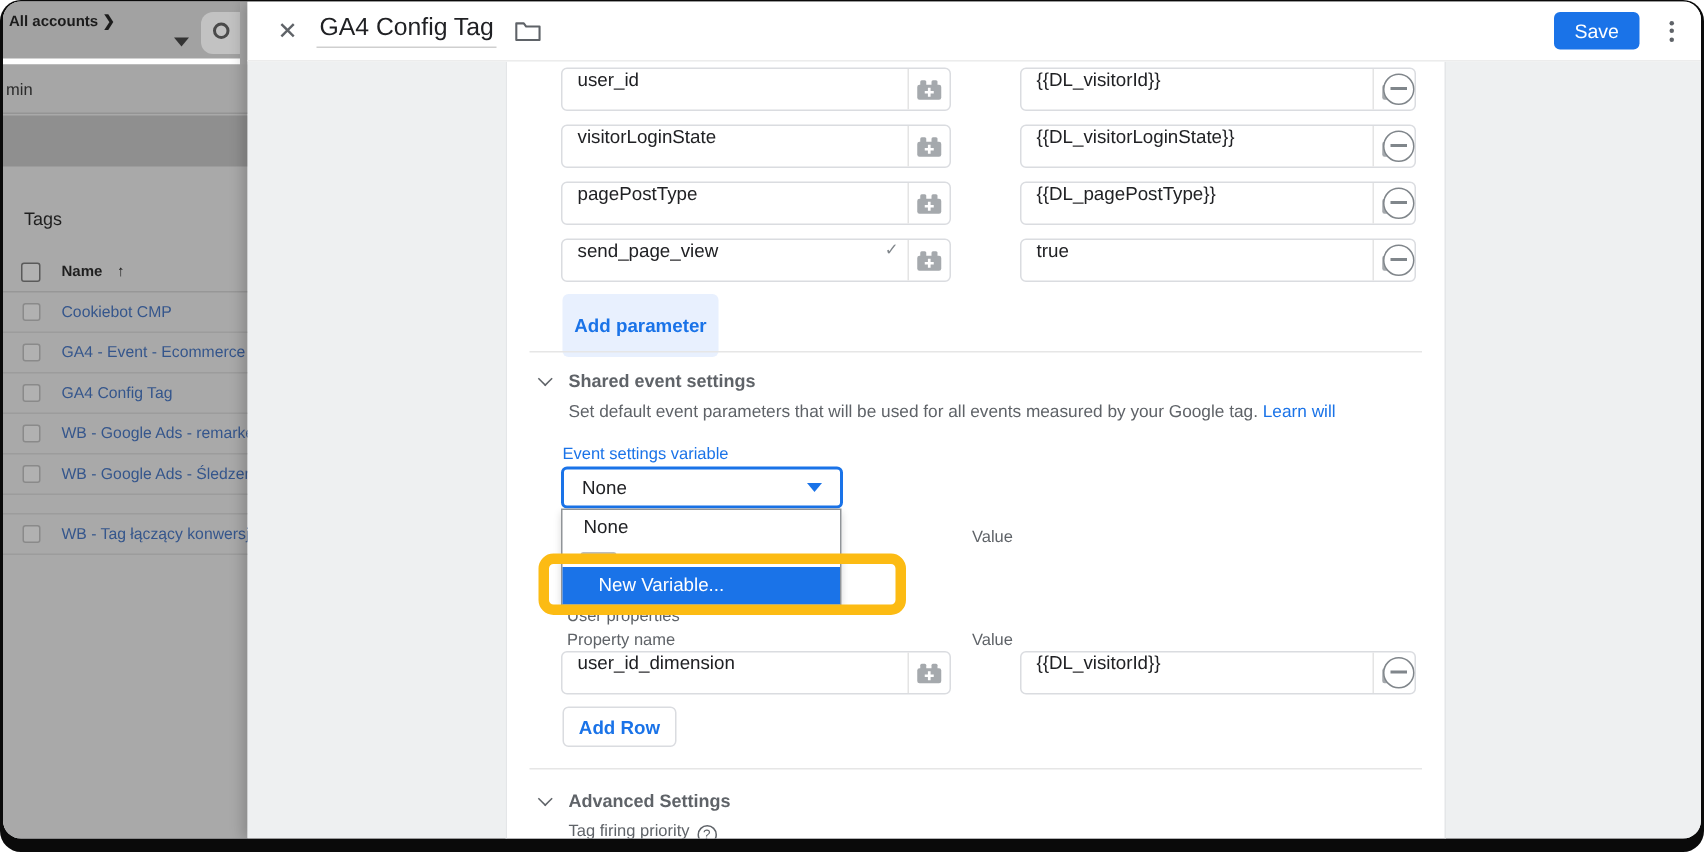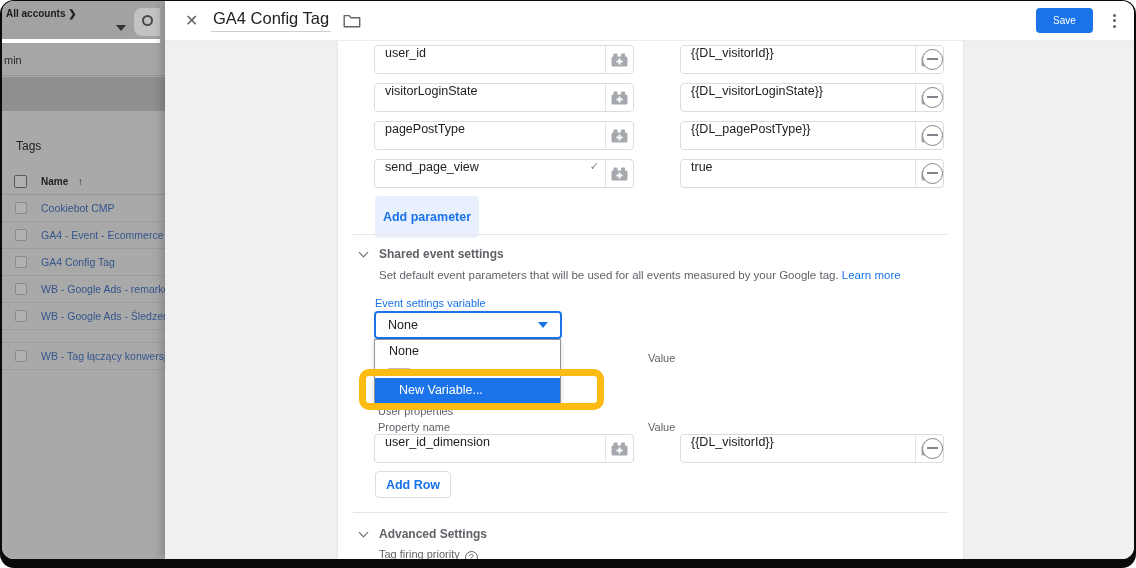--- a/index.html
+++ b/index.html
@@ -28,21 +28,21 @@
   .bg-row .link { position:absolute; left:39px; top:7px; font-size:10.5px; color:#35568c; white-space:nowrap; }
   .bg-gap { height:13px; border-bottom:1px solid #9c9c9c; }
 
   
   .dialog { position:absolute; left:163px; top:0; right:0; bottom:0; box-shadow:-4px 0 8px rgba(0,0,0,0.18); }
   .dlg-header { position:absolute; left:0; top:0; right:0; height:40px; background:#fff; display:flex; align-items:center; padding:0 12px 0 20px; border-bottom:1px solid #ececec; z-index:2; }
   .close-x { width:18px; font-size:16px; color:#5f6368; cursor:pointer; }
   .dlg-title { margin-left:8px; font-size:16.5px; color:#202124; border-bottom:1px solid #cfcfcf; padding:0 2px 3px 2px; }
   .folder { margin-left:12px; display:flex; }
   .spacer { flex:1; }
-  .save-btn { width:57px; height:25px; background:#1a73e8; border:none; border-radius:4px; color:#fff; font-size:10px; font-family:inherit; margin-right:14px; cursor:pointer; }
+  .save-btn { width:57px; height:25px; background:#1a73e8; border:none; border-radius:4px; color:#fff; font-size:13px; font-family:inherit; margin-right:14px; cursor:pointer; }
   .kebab { display:flex; flex-direction:column; gap:2.5px; padding:4px 6px; cursor:pointer; }
   .kebab i { width:3px; height:3px; border-radius:50%; background:#5f6368; }
 
   .dlg-body { position:absolute; left:0; top:40px; right:0; bottom:0; background:#eef0f1; }
   .card { position:absolute; left:172px; top:0; width:627px; bottom:0; background:#fff; border-left:1px solid #e4e6e8; border-right:1px solid #e4e6e8; }
 
   .field { position:absolute; height:29px; display:flex; align-items:flex-start; border:1px solid #dadce0; border-radius:4px; background:#fff; }
   .field .ftext { flex:1; padding:0 10px; font-size:12.5px; color:#202124; white-space:nowrap; overflow:hidden; }
   .field .check { font-size:11px; color:#80868b; margin-right:6px; }
   .lego-cell { width:28px; align-self:stretch; border-left:1px solid #e4e4e4; display:flex; align-items:center; justify-content:center; cursor:pointer; }
@@ -248,21 +248,21 @@
         <button class="minus" style="top:122px"></button>
 
         <button class="btn-addparam">Add parameter</button>
 
         <div class="hr" style="top:193px"></div>
 
         <div>
           <span class="chev" style="left:22px; top:208px;"></span>
           <span class="sec-title" style="left:41px; top:206px;">Shared event settings</span>
         </div>
-        <div class="desc"><span>Set default event parameters that will be used for all events measured by your Google tag.</span> <span class="lm">Learn more</span></div>
+        <div class="desc"><span>Set default event parameters that will be used for all events measured by your Google tag.</span> <span class="lm">Learn will</span></div>
 
         <div class="blue-lbl">Event settings variable</div>
 
         <div class="select">
           <span class="stext">None</span>
           <span class="sel-caret"></span>
         </div>
 
         <div class="small-lbl" style="left:310px; top:311px;">Value</div>
 

